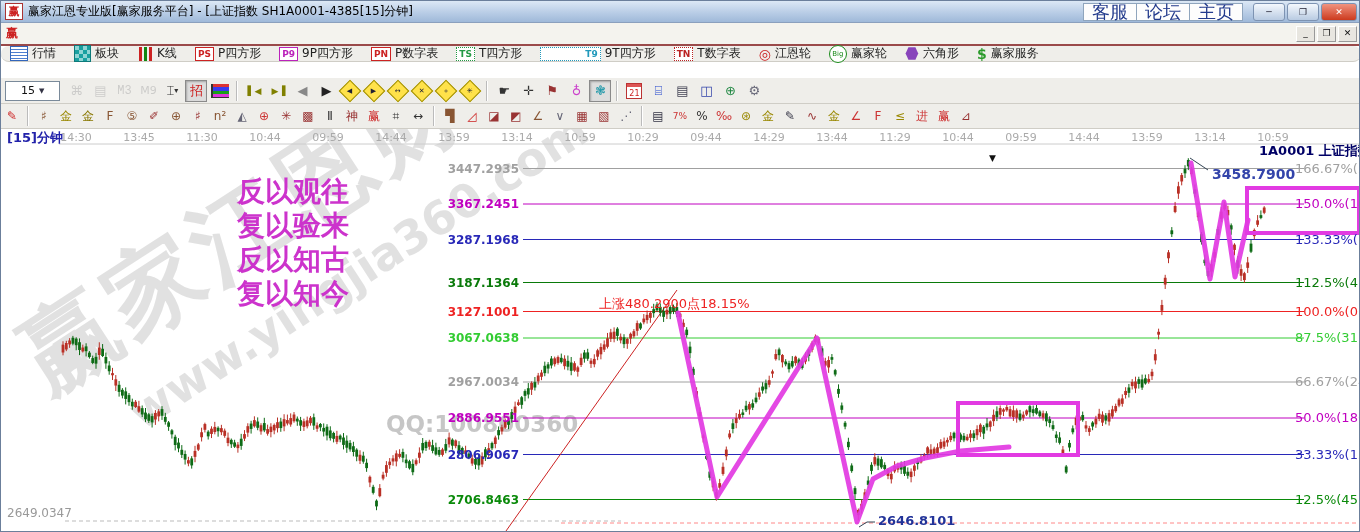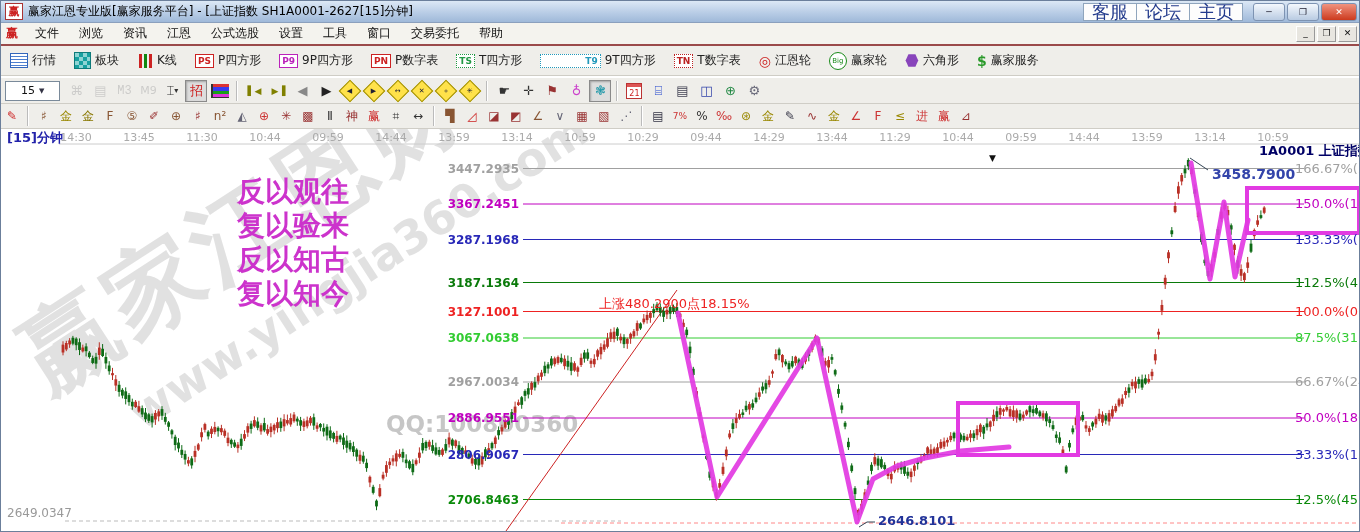--- a/index.html
+++ b/index.html
@@ -28,21 +28,21 @@
     display:flex;align-items:center;font-size:12px;border-bottom:2px solid #9a4a4a;box-sizing:border-box;}
   .menu-logo{color:#c22;font-weight:bold;margin:0 8px 0 5px;font-size:12px;}
   .menu-items{display:flex;gap:2px;}
   .menu-item{padding:2px 9px;color:#111;cursor:default;}
   .mdi-controls{margin-left:auto;display:flex;gap:2px;margin-right:4px;}
   .mdibtn{width:17px;height:14px;background:#e8e6e0;border:1px solid #999;
     border-top-color:#fff;border-left-color:#fff;font-size:9px;line-height:12px;text-align:center;color:#111;}
   
   .toolbar{position:absolute;left:0;width:1360px;background:#efeeea;display:flex;align-items:center;
     border-bottom:1px solid #cfcdc6;box-sizing:border-box;}
-  .tb1{top:45px;height:30px;font-size:12px;}
+  .tb1{top:45px;height:16px;font-size:12px;border-radius:13px;}
   .tb2{top:77px;height:26px;}
   .tb3{top:103px;height:25px;}
   .tb1-item{display:flex;align-items:center;gap:4px;padding:0 9px;height:24px;color:#222;cursor:default;}
   .sep{width:1px;height:20px;background:#bbb;border-right:1px solid #fff;margin:0 4px;}
   .ibtn{min-width:20px;height:20px;display:flex;align-items:center;justify-content:center;
     margin:0 1px;font-size:13px;cursor:default;border:1px solid transparent;}
   .ibtn.pressed{border:1px solid #8a8a8a;background:#ddd;box-shadow:inset 1px 1px 2px rgba(0,0,0,.25);}
   .ibtn.disabled{opacity:.55;}
   .badge-txt{font-size:9px;font-weight:bold;padding:1px 2px;line-height:10px;background:#fff;}
   .badge-grid{width:16px;height:13px;border:1px solid #3366bb;
@@ -78,47 +78,35 @@
   .wm-qq{position:absolute;left:385px;top:282px;font-size:23px;font-weight:bold;color:#c6c6c6;pointer-events:none;}
   #chart-svg{position:absolute;left:0;top:0;}
 </style>
 </head>
 <body>
 
 <div id="app">
 
   <div class="titlebar">
     <span class="app-icon">赢</span>
-    <span class="title-text">赢家江恩专业版[赢家服务平台] - [上证指数  SH1A0001-2627[15]分钟]</span>
+    <span class="title-text">赢家江恩专业版[赢家服务平台] - [上证指数  SH1A0001-4385[15]分钟]</span>
     <div class="tb-links" id="tb-links">
         <div class="tb-link">客服</div>
         <div class="tb-link">论坛</div>
         <div class="tb-link">主页</div>
       </div>
     <div class="win-controls" id="win-controls">
         <div class="winbtn">─</div>
         <div class="winbtn">❐</div>
         <div class="winbtn close">✕</div>
       </div>
   </div>
 
   <div class="menubar">
     <span class="menu-logo">赢</span>
-    <div class="menu-items" id="menu-items">
-        <div class="menu-item">文件</div>
-        <div class="menu-item">浏览</div>
-        <div class="menu-item">资讯</div>
-        <div class="menu-item">江恩</div>
-        <div class="menu-item">公式选股</div>
-        <div class="menu-item">设置</div>
-        <div class="menu-item">工具</div>
-        <div class="menu-item">窗口</div>
-        <div class="menu-item">交易委托</div>
-        <div class="menu-item">帮助</div>
-      </div>
     <div class="mdi-controls" id="mdi-controls">
         <div class="mdibtn">_</div>
         <div class="mdibtn">❐</div>
         <div class="mdibtn">✕</div>
       </div>
   </div>
 
   <div class="toolbar tb1" id="toolbar1">
       <div class="tb1-item">
         <div class="badge-grid"></div>

